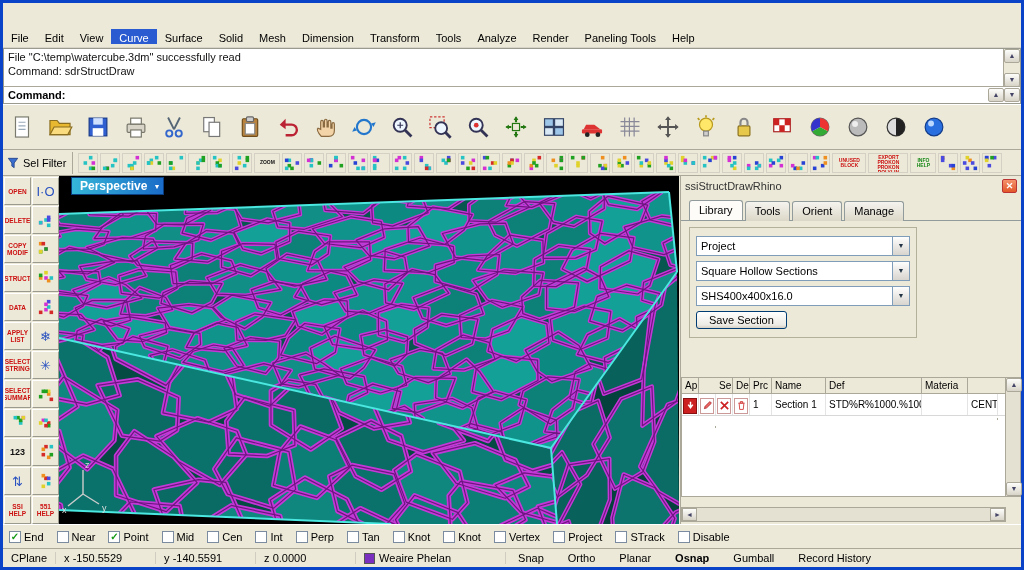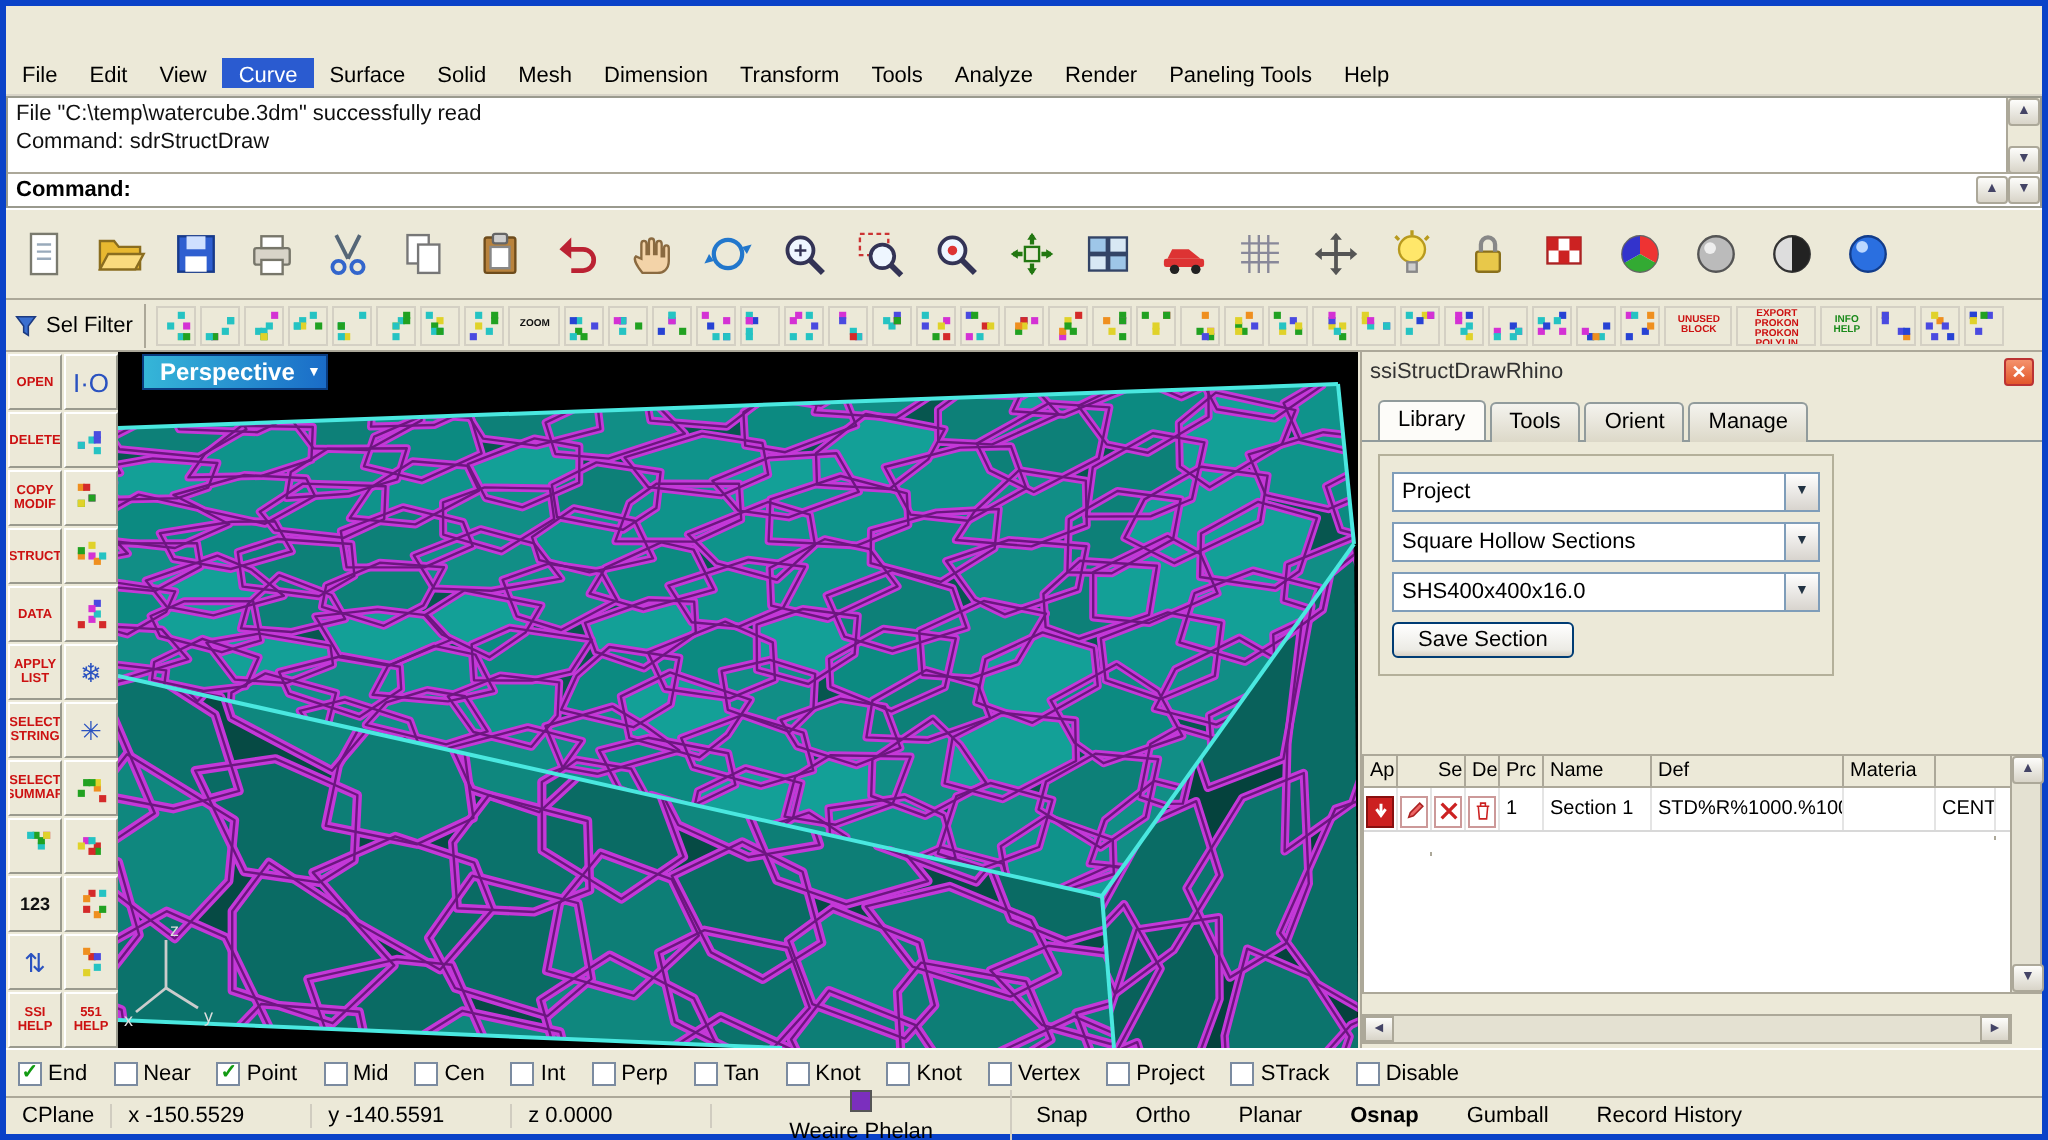--- a/index.html
+++ b/index.html
@@ -2041,21 +2041,21 @@
         <div class="cb"></div>
         <div>Disable</div>
       </div>
     </div>
 
   <div id="statusbar">
       <div class="status-pane">CPlane</div>
       <div class="status-pane" style="min-width: 100px;">x -150.5529</div>
       <div class="status-pane" style="min-width: 100px;">y -140.5591</div>
       <div class="status-pane" style="min-width: 100px;">z 0.0000</div>
-      <div class="status-pane" id="layer-chip" style="min-width: 150px; flex-direction: column;">
+      <div class="status-pane" id="layer-chip" style="min-width: 150px;">
         <div id="layer-swatch" style="background: rgb(123, 47, 190);"></div>
         <div>Weaire Phelan</div>
       </div>
       <div class="status-toggle">Snap</div>
       <div class="status-toggle">Ortho</div>
       <div class="status-toggle">Planar</div>
       <div class="status-toggle active">Osnap</div>
       <div class="status-toggle">Gumball</div>
       <div class="status-toggle">Record History</div>
     </div>

